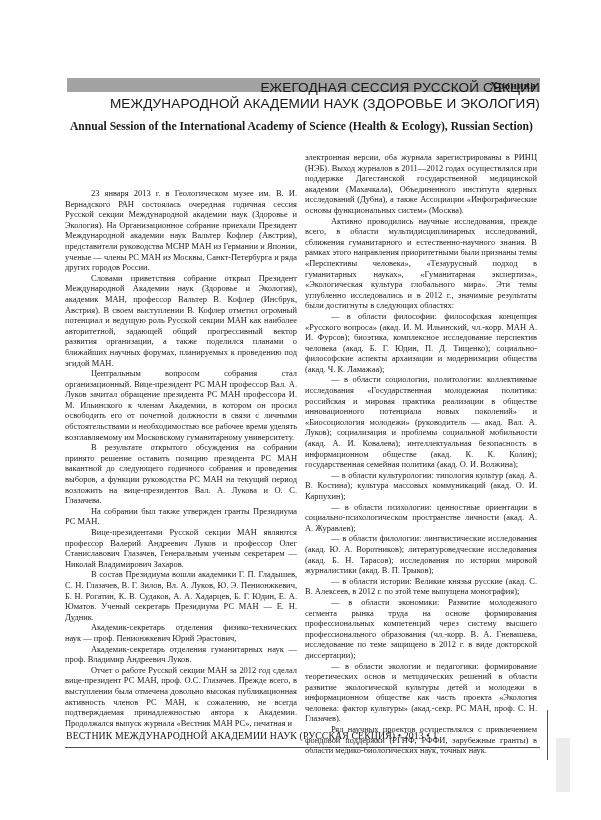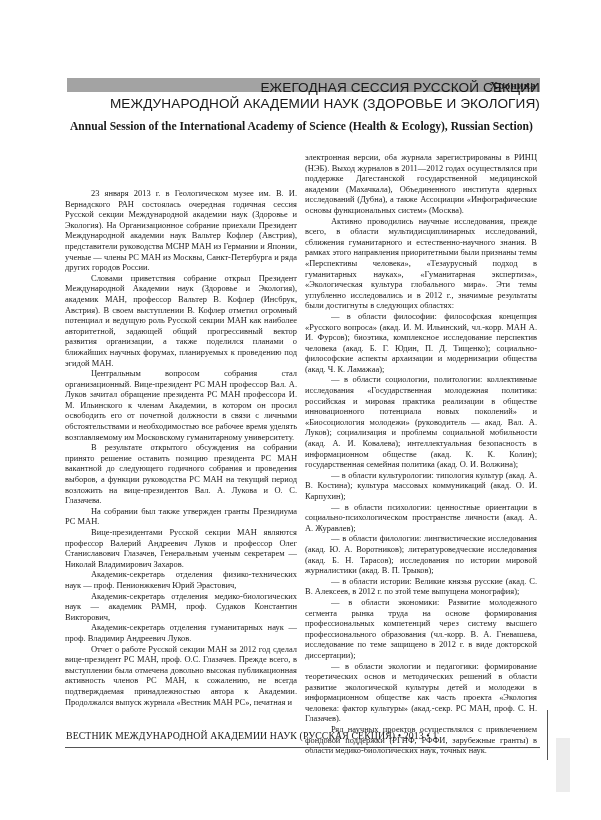--- a/index.html
+++ b/index.html
@@ -41,22 +41,22 @@
 
 <div class="subtitle">Annual Session of the International Academy of Science (Health &amp; Ecology), Russian Section)</div>
 
 <div class="col col-left">
   <p>23 января 2013 г. в Геологическом музее им. В. И. Вернадского РАН состоялась очередная годичная сессия Русской секции Международной академии наук (Здоровье и Экология). На Организационное собрание приехали Президент Международной академии наук Вальтер Кофлер (Австрия), представители руководства МСНР МАН из Германии и Японии, ученые — члены РС МАН из Москвы, Санкт-Петербурга и ряда других городов России.</p>
   <p>Словами приветствия собрание открыл Президент Международной Академии наук (Здоровье и Экология), академик МАН, профессор Вальтер В. Кофлер (Инсбрук, Австрия). В своем выступлении В. Кофлер отметил огромный потенциал и ведущую роль Русской секции МАН как наиболее авторитетной, задающей общий прогрессивный вектор развития организации, а также поделился планами о ближайших научных форумах, планируемых к проведению под эгидой МАН.</p>
   <p>Центральным вопросом собрания стал организационный. Вице-президент РС МАН профессор Вал. А. Луков зачитал обращение президента РС МАН профессора И. М. Ильинского к членам Академии, в котором он просил освободить его от почетной должности в связи с личными обстоятельствами и необходимостью все рабочее время уделять возглавляемому им Московскому гуманитарному университету.</p>
   <p>В результате открытого обсуждения на собрании принято решение оставить позицию президента РС МАН вакантной до следующего годичного собрания и проведения выборов, а функции руководства РС МАН на текущий период возложить на вице-президентов Вал. А. Лукова и О. С. Глазачева.</p>
   <p>На собрании был также утвержден гранты Президиума РС МАН.</p>
   <p>Вице-президентами Русской секции МАН являются профессор Валерий Андреевич Луков и профессор Олег Станиславович Глазачев, Генеральным ученым секретарем — Николай Владимирович Захаров.</p>
+  <p>В состав Президиума вошли академики Г. П. Гладышев, С. Н. Глазачев, В. Г. Зилов, Вл. А. Луков, Ю. Э. Пенионжкевич, Б. Н. Рогатин, К. В. Судаков, А. А. Хадарцев, Б. Г. Юдин, Е. А. Юматов. Ученый секретарь Президиума РС МАН — Е. Н. Дудник.</p>
   <p>Академик-секретарь отделения физико-технических наук — проф. Пенионжкевич Юрий Эрастович,</p>
-  <p>Академик-секретарь отделения медико-биологических наук — академик РАМН, проф. Судаков Константин Викторович,</p>
   <p>Академик-секретарь отделения гуманитарных наук — проф. Владимир Андреевич Луков.</p>
   <p>Отчет о работе Русской секции МАН за 2012 год сделал вице-президент РС МАН, проф. О.С. Глазачев. Прежде всего, в выступлении была отмечена довольно высокая публикационная активность членов РС МАН, к сожалению, не всегда подтверждаемая принадлежностью автора к  Академии. Продолжался выпуск журнала «Вестник МАН РС», печатная и</p>
 </div>
 
 <div class="col col-right">
   <p style="text-indent:0">электронная версии, оба журнала зарегистрированы в РИНЦ (НЭБ). Выход журналов в 2011—2012 годах осуществлялся при поддержке Дагестанской государственной медицинской академии (Махачкала), Объединенного института ядерных исследований (Дубна), а также Ассоциации «Инфографические основы функциональных систем» (Москва).</p>
   <p>Активно проводились научные исследования, прежде всего, в области мультидисциплинарных исследований, сближения гуманитарного и естественно-научного знания. В рамках этого направления приоритетными были признаны темы «Перспективы человека», «Тезаурусный подход в гуманитарных науках», «Гуманитарная экспертиза», «Экологическая культура глобального мира». Эти темы углубленно исследовались и в 2012 г., значимые результаты были достигнуты в следующих областях:</p>
   <p>— в области философии: философская концепция «Русского вопроса» (акад. И. М. Ильинский, чл.-корр. МАН А. И. Фурсов); биоэтика, комплексное исследование перспектив человека (акад. Б. Г. Юдин, П. Д. Тищенко); социально-философские аспекты архаизации и модернизации общества (акад. Ч. К. Ламажаа);</p>
   <p>— в области социологии, политологии: коллективные исследования «Государственная молодежная политика: российская и мировая практика реализации в обществе инновационного потенциала новых поколений» и «Биосоциология молодежи» (руководитель — акад. Вал. А. Луков); социализация и проблемы социальной мобильности (акад. А. И. Ковалева); интеллектуальная безопасность в информационном обществе (акад. К. К. Колин); государственная семейная политика (акад. О. И. Волжина);</p>
   <p>— в области культурологии: типология культур (акад. А. В. Костина); культура массовых коммуникаций (акад. О. И. Карпухин);</p>

